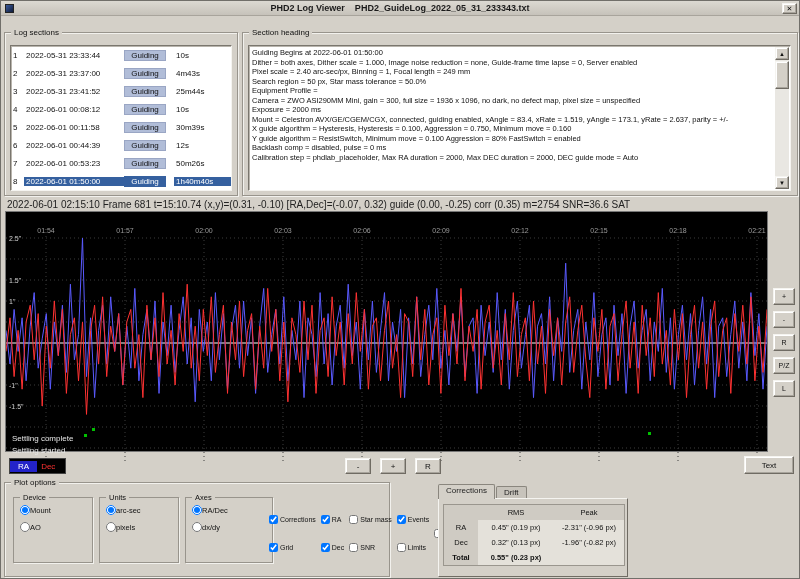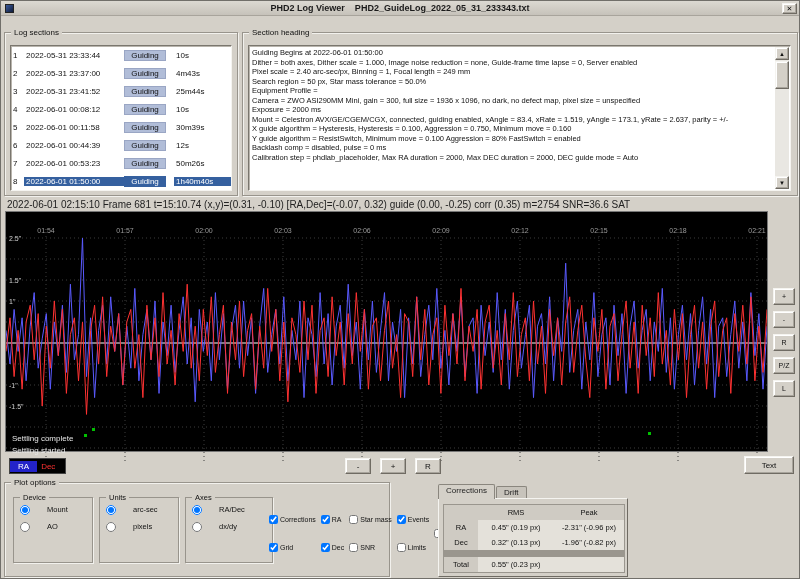--- a/index.html
+++ b/index.html
@@ -55,38 +55,38 @@
   #legend { position:absolute; left:8px; top:457px; height:16px; background:#000; border:1px solid #444; display:inline-flex; align-items:center; padding-right:6px; }
   #legend-ra { color:#fff; font-size:8px; padding:1px 8px; }
   #legend-dec { font-size:8px; padding:1px 4px; }
   #nav-buttons { position:absolute; left:344px; top:457px; display:flex; gap:9px; }
   .nav-btn { width:26px; height:16px; font-size:8px; }
   #text-button { position:absolute; left:743px; top:455px; width:50px; height:18px; font-size:8px; }
 
   
   .subgroup { position:absolute; top:14px; height:66px; border:1px solid #98948c; box-shadow:1px 1px 0 #f2f1ed; }
   .grouplabel.sub { font-size:7.5px; }
-  .opt-row { display:flex; font-size:7.5px; color:#111; margin:7px 0 0 6px; gap:17px; }
+  .opt-row { display:flex; align-items:center; font-size:7.5px; color:#111; margin:7px 0 0 6px; gap:0; }
   .opt-row input { width:10px; height:10px; margin:0; }
   #checkbox-grid { position:absolute; left:264px; top:22px; right:3px; height:56px;
                    display:grid; grid-auto-flow:column; grid-template-rows:repeat(2,1fr); column-gap:5px; align-items:center; }
   .cb-row { display:flex; align-items:center; gap:2px; font-size:7px; color:#111; white-space:nowrap; }
   .cb-row input { width:9px; height:9px; margin:0; }
   .cb-row.scatter { grid-row:1 / 3; align-self:center; }
 
   
   #stats-tabs { position:absolute; left:437px; top:483px; height:15px; display:flex; align-items:flex-end; }
   .tab { font-size:8px; padding:1px 7px 2px 7px; border:1px solid #8a867e; border-bottom:none; background:#c7c3bb; border-radius:2px 2px 0 0; margin-right:1px; color:#222; }
   .tab.active { background:#d4d0c8; padding-bottom:4px; position:relative; z-index:3; }
   #stats-body { position:absolute; left:437px; top:497px; width:190px; height:79px; background:#d4d0c8;
                 border:1px solid; border-color:#f5f4f0 #6f6b63 #6f6b63 #f5f4f0; z-index:2; }
   #stats-table { position:absolute; left:4px; top:5px; display:grid; grid-template-columns:34px 76px 70px; gap:0; background:#9a968e; border:1px solid #9a968e; }
   .st-cell { background:#e4e1da; font-size:7.5px; height:15px; line-height:15px; text-align:center; color:#111; overflow:hidden; }
   .st-cell.hdr, .st-cell.lbl { background:#cfcbc3; }
-  .st-cell.bold { font-weight:normal;margin-top:7px; }
+  .st-cell.bold { font-weight:bold; }
 </style>
 </head>
 <body>
 
 <div id="window">
 
   <div id="titlebar">
     <span id="app-icon"></span>
     <span id="title-text">PHD2 Log Viewer    PHD2_GuideLog_2022_05_31_233343.txt</span>
     <button id="close-btn" class="btn">✕</button>

